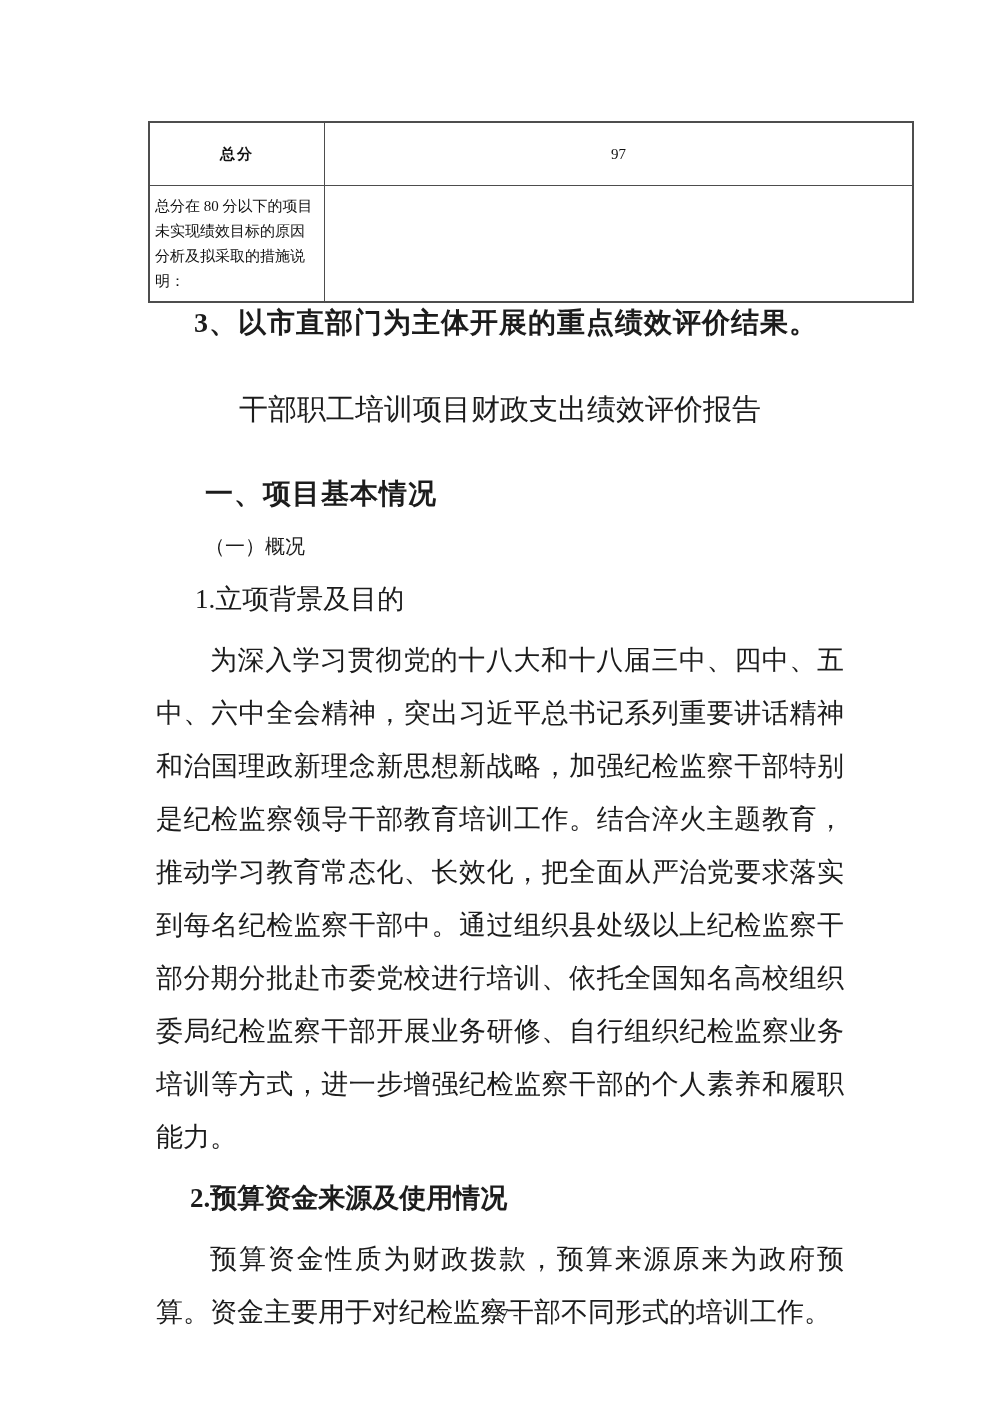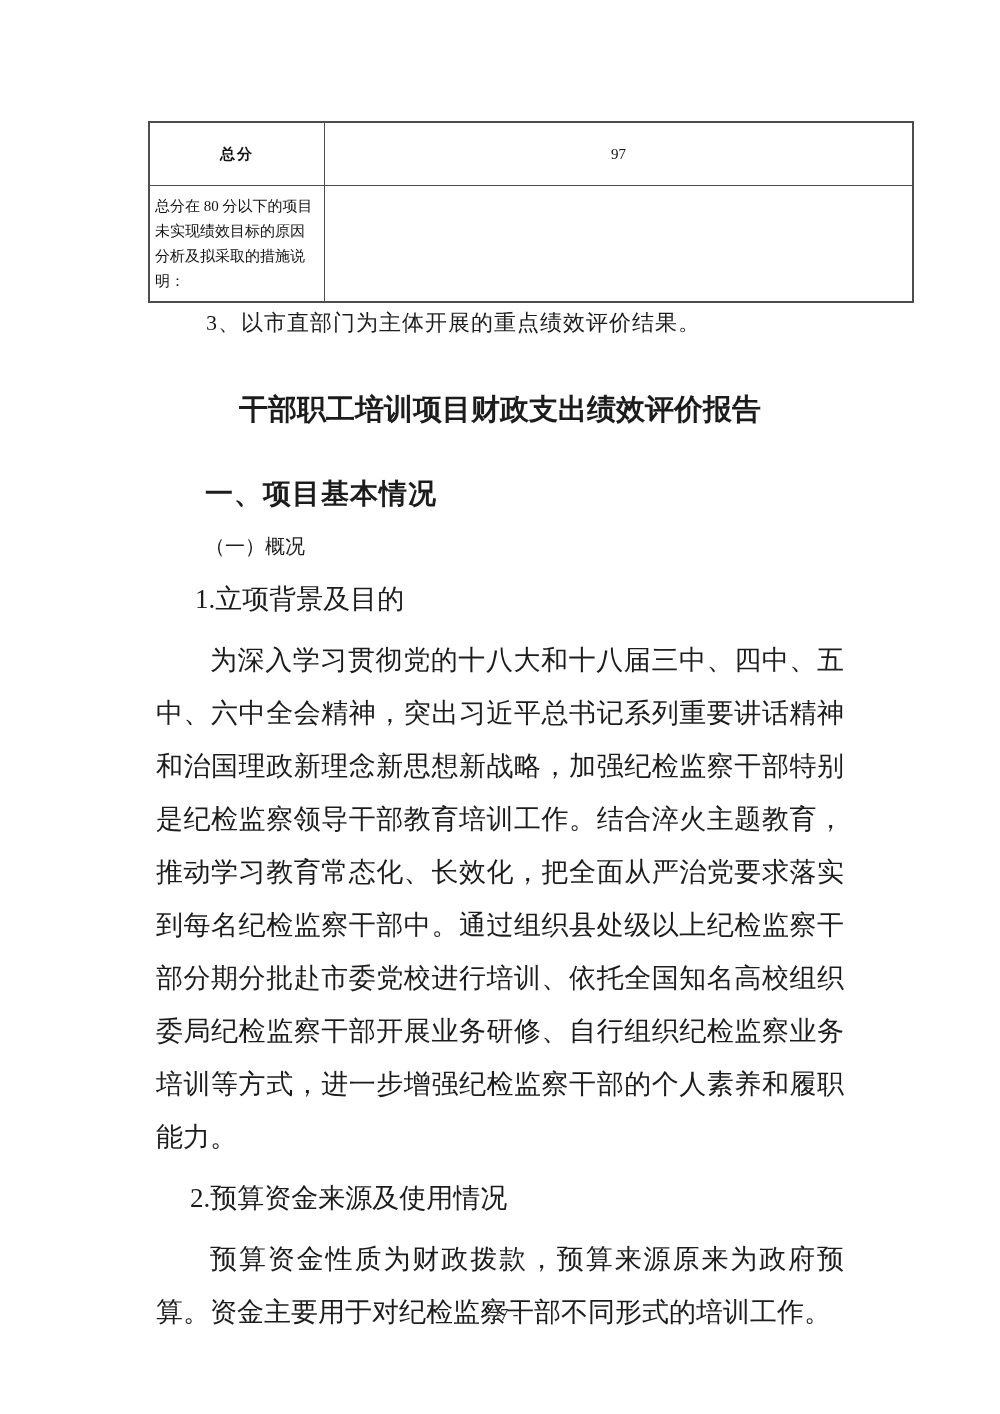--- a/index.html
+++ b/index.html
@@ -40,39 +40,39 @@
   .score-table .row-reason .cell-label {
     text-align: left;
     vertical-align: middle;
     padding: 4px 5px;
   }
   .score-table { border: 2px solid #4d4d4d; }
 
   
   .section-heading {
     position: absolute;
-    left: 152px;
+    left: 140px;
     top: 304px;
     width: 730px;
     padding-left: 54px;
     box-sizing: border-box;
-    font-size: 22px;
+    font-size: 28px;
     line-height: 38px;
-    font-weight: normal;
+    font-weight: bold;
     letter-spacing: 1px;
   }
   .report-title {
     position: absolute;
     left: 148px;
     top: 390px;
     width: 704px;
     text-align: center;
     font-size: 29px;
     line-height: 38px;
-    font-weight: bold;
+    font-weight: normal;
   }
 
   
   .body-block {
     position: absolute;
     left: 148px;
     top: 467px;
     width: 704px;
     font-size: 27px;
     line-height: 53px;
@@ -83,21 +83,21 @@
     font-weight: bold;
     font-size: 28px;
     padding-left: 57px;
     letter-spacing: 1px;
   }
   .subsection-heading {
     font-size: 20px;
     padding-left: 57px;
   }
   .item-heading-1 { padding-left: 47px; }
-  .item-heading-2 { padding-left: 42px; }
+  .item-heading-2 { padding-left: 42px; font-weight: bold; }
   .body-para {
     margin: 8px;
     text-indent: 2em;
     text-align: justify;
   }
 
   
   .page-footer {
     position: absolute;
     left: 0;

